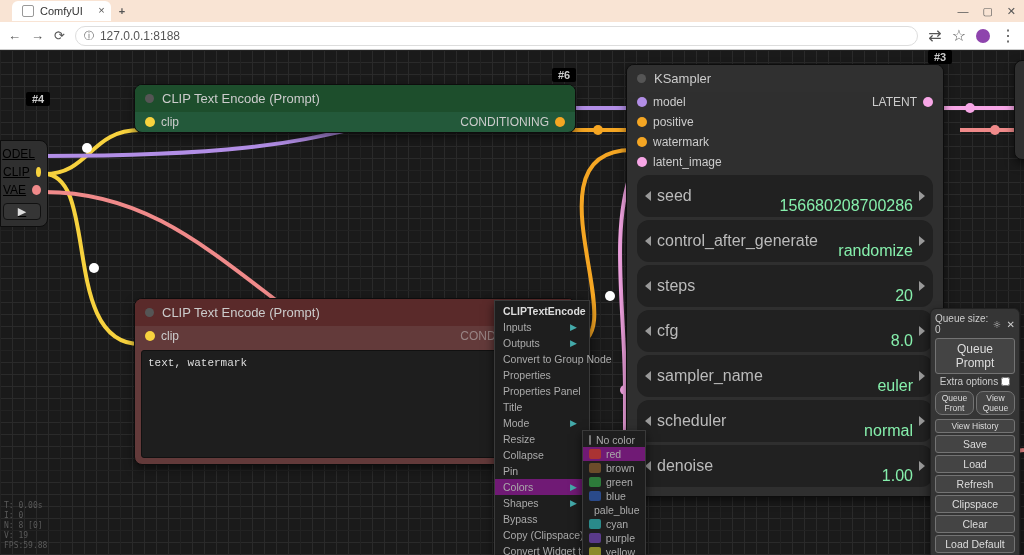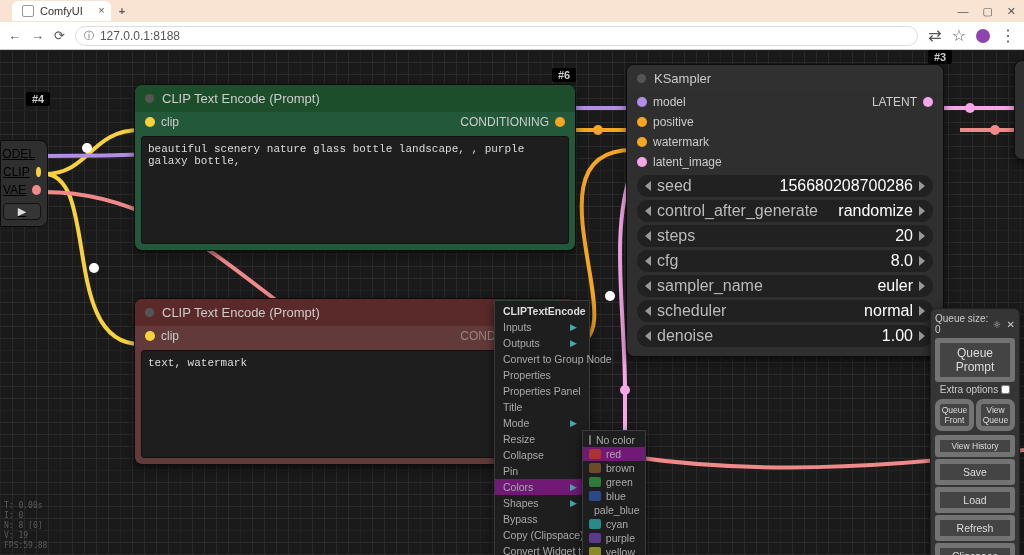--- a/index.html
+++ b/index.html
@@ -39,38 +39,38 @@
   
   .n-green .title{background:#1d4e2c;} .n-green{background:#23593a;}
   .n-red   .title{background:#5a2a2a;} .n-red  {background:#633a3a;}
   .n-grey  .title{background:#303030;}
   
   .frag { position:absolute; background:#2f2f2f; border:1px solid #0d0d0d; border-radius:0 8px 8px 0; padding:4px 6px 6px 2px;}
   .frag .row{display:flex;justify-content:flex-end;align-items:center;gap:6px;padding:2px 0;font-size:12px;}
   .frag .play{margin-top:4px;border:1px solid #111;background:#353535;border-radius:4px;padding:1px 6px;text-align:center;font-size:11px;color:#ddd;}
   
   .widget { margin:3px 10px; background:#212121; border-radius:12px; display:flex; align-items:center; padding:2px 8px; font-size:16px;}
-  .widget .wl{color:#bbb;} .widget .wv{margin-left:auto;color:#ffffff;}
+  .widget .wl{color:#bbb;} .widget .wv{margin-left:auto;color:#86efac;margin-top:20px;}
   .tri{width:0;height:0;border-top:5px solid transparent;border-bottom:5px solid transparent;}
   .tri.l{border-right:6px solid #999;margin-right:6px;}
   .tri.r{border-left:6px solid #999;margin-left:6px;}
   
   .ctx { position:absolute; background:#1e1e1e; border:1px solid #3a3a3a; font-size:10.5px; color:#aaa; padding:2px 0; box-shadow:0 4px 10px rgba(0,0,0,.6);}
   .ctx .mi{padding:2px 12px 2px 8px; display:flex; align-items:center; white-space:nowrap;}
   .ctx .mi.head{color:#ddd; font-weight:bold;}
   .ctx .mi .arr{margin-left:auto; font-size:9px; color:#4aa;}
   .ctx .mi.hl{background:#701a75;}
   .sub .mi{padding:1px 10px 1px 6px;}
   .sw{width:12px;height:10px;margin-right:5px;border-radius:2px;}
   
   .panel { position:absolute; right:4px; top:258px; width:90px; background:#353535; border:1px solid #222; border-radius:6px; padding:4px; color:#ccc; font-size:10px; box-shadow:0 4px 10px rgba(0,0,0,.6);}
   .panel .hd{display:flex;align-items:center;gap:4px;margin-bottom:3px;}
   .panel .hd .g{width:9px;height:9px;fill:#ccc;}
   .panel .x{margin-left:2px;font-size:10px;}
-  .pbtn{background:#444;border:5px solid #737373;border-radius:3px;padding:2px 0;text-align:center;margin:2px 0;font-size:10.5px;color:#ddd;}
+  .pbtn{background:#444;border:1px solid #737373;border-radius:3px;padding:2px 0;text-align:center;margin:2px 0;font-size:10.5px;color:#ddd;}
   .pbtn.big{font-size:12px;padding:3px 0;}
   .pbtn.sm{font-size:8.5px;padding:1px 0;}
   .row2{display:flex;gap:2px;} .row2 .pbtn{flex:1;border-radius:7px;}
   .chk{display:flex;align-items:center;justify-content:center;gap:3px;margin:2px 0;}
   .chk input{width:9px;height:9px;}
   
   .stats{position:absolute;left:4px;bottom:4px;font:8px/10px monospace;color:#5a5a5a;}
 </style>
 </head>
 <body>
@@ -155,21 +155,20 @@
     <div class="slotrow">
       <div class="slot-in">
           <span class="dot" style="background:#f7d23e"></span>
           <span>clip</span>
         </div>
       <div class="slot-out">
           <span>CONDITIONING</span>
           <span class="dot" style="background:#f5a623"></span>
         </div>
     </div>
-    <div class="ta">beautiful scenery nature glass bottle landscape, , purple galaxy bottle,</div>
   </div>
 
   <div class="node n-red" style="left:134px;top:248px;width:442px;">
     <div class="title">
         <span class="collapse-dot"></span>
         <span>CLIP Text Encode (Prompt)</span>
       </div>
     <div class="slotrow">
       <div class="slot-in">
           <span class="dot" style="background:#f7d23e"></span>

